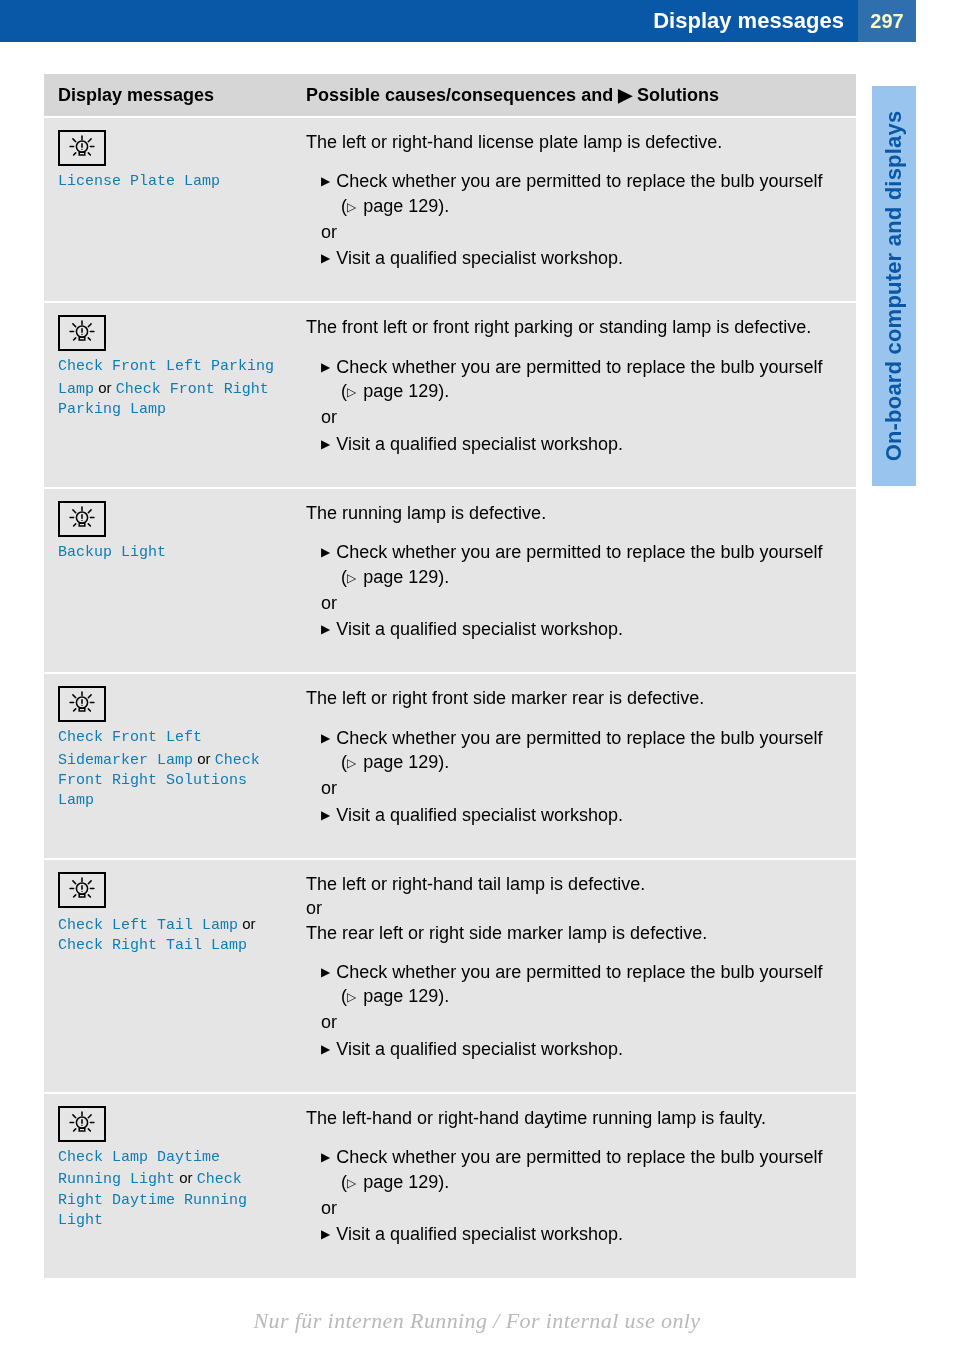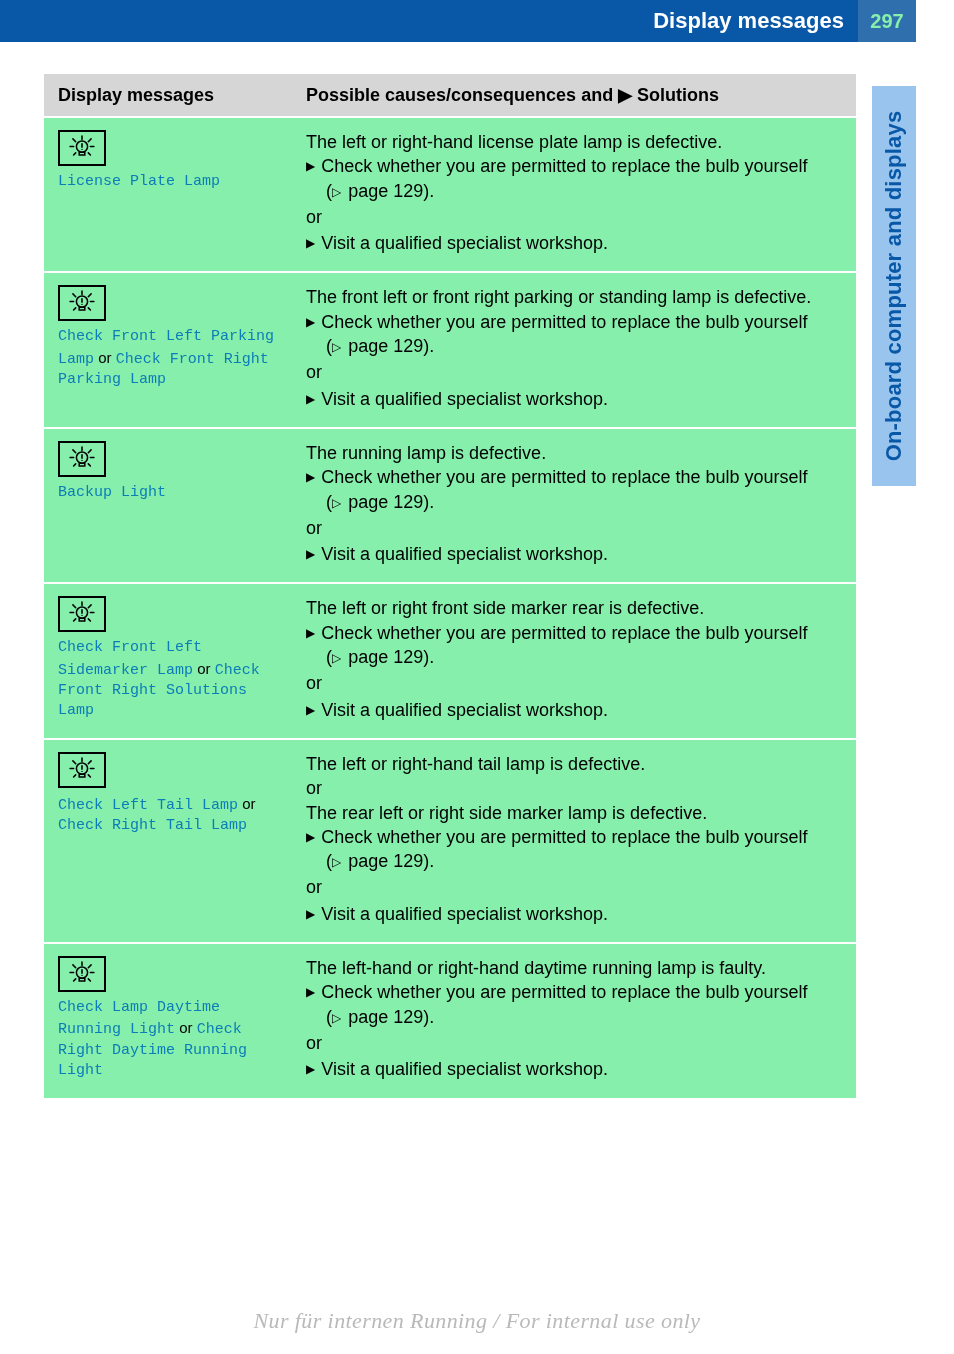--- a/index.html
+++ b/index.html
@@ -17,21 +17,21 @@
     color: #fff;
     font-size: 22px;
     font-weight: bold;
     display: flex;
     align-items: center;
     padding: 0 14px 0 8px;
   }
   .header-pagenum {
     width: 58px;
     background: #2f6fae;
-    color: #86efac;
+    color: #fef9c3;
     font-size: 20px;
     font-weight: bold;
     display: flex;
     align-items: center;
     justify-content: center;
   }
   .header-right-margin { width: 38px; background: #fff; }
 
   .body-row { display: flex; }
   .content-col { width: 856px; padding-left: 44px; }
@@ -62,21 +62,21 @@
   table.msg th {
     background: #d6d6d6;
     text-align: left;
     font-size: 18px;
     font-weight: bold;
     padding: 10px 12px 10px 14px;
     border-bottom: 2px solid #fff;
     color: #000;
   }
   table.msg td {
-    background: #86efac;
+    background: #e5e5e5;
     vertical-align: top;
     padding: 12px 17px 16px 14px;
     border-bottom: 2px solid #fff;
     font-size: 18px;
     color: #000;
     line-height: 1.35;
   }
   .icon-box {
     border: 2px solid #000;
     width: 48px;
@@ -90,21 +90,21 @@
   .msg-text {
     font-family: "Courier New", monospace;
     color: #0d7db7;
     font-size: 15px;
     line-height: 1.35;
   }
   .msg-or {
     font-family: Arial, sans-serif;
     color: #000;
   }
-  .sol ul { list-style: none; margin: 0; padding: 0; }
+  .sol ul { list-style: none; margin: 15px; padding: 0; }
   .sol li.arrow::before { content: "\25B6"; color: #000; font-size: 12px; margin-right: 6px; position: relative; top: -2px; }
   .sol li.cont { padding-left: 20px; }
   .sol li.or { margin: 2px 0; }
   .pgref::before { content: "\25B7"; font-size: 12px; margin-right: 2px; position: relative; top: -1px; }
 
   .footer {
     position: absolute;
     bottom: 20px;
     width: 954px;
     text-align: center;

